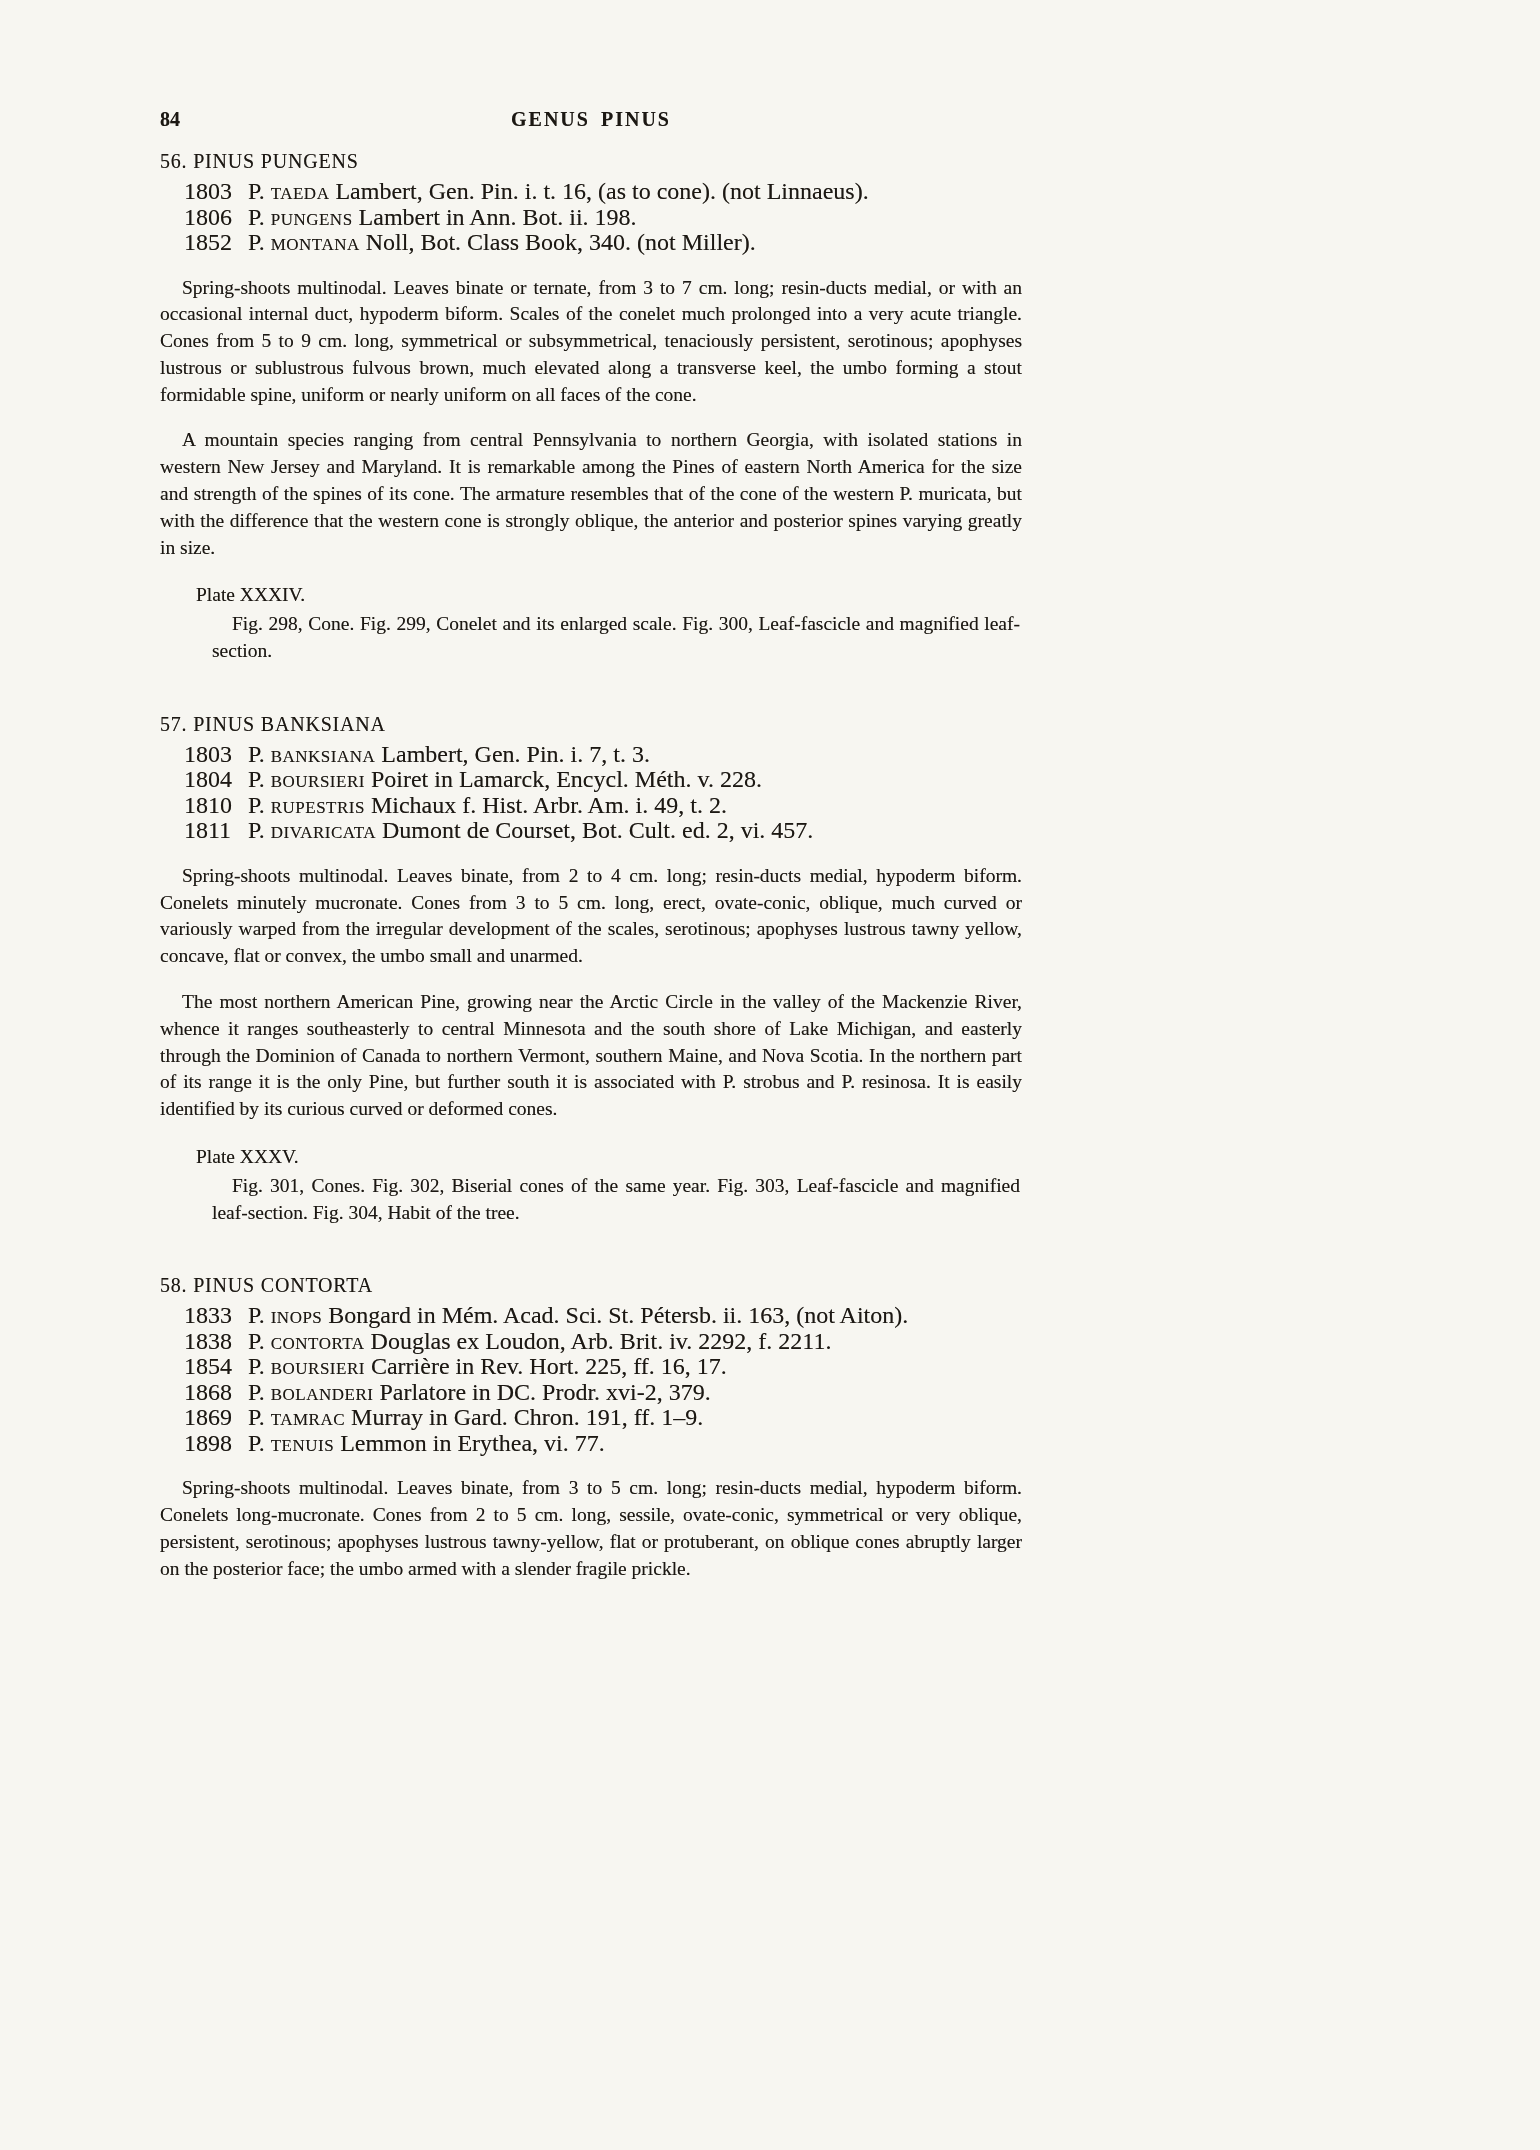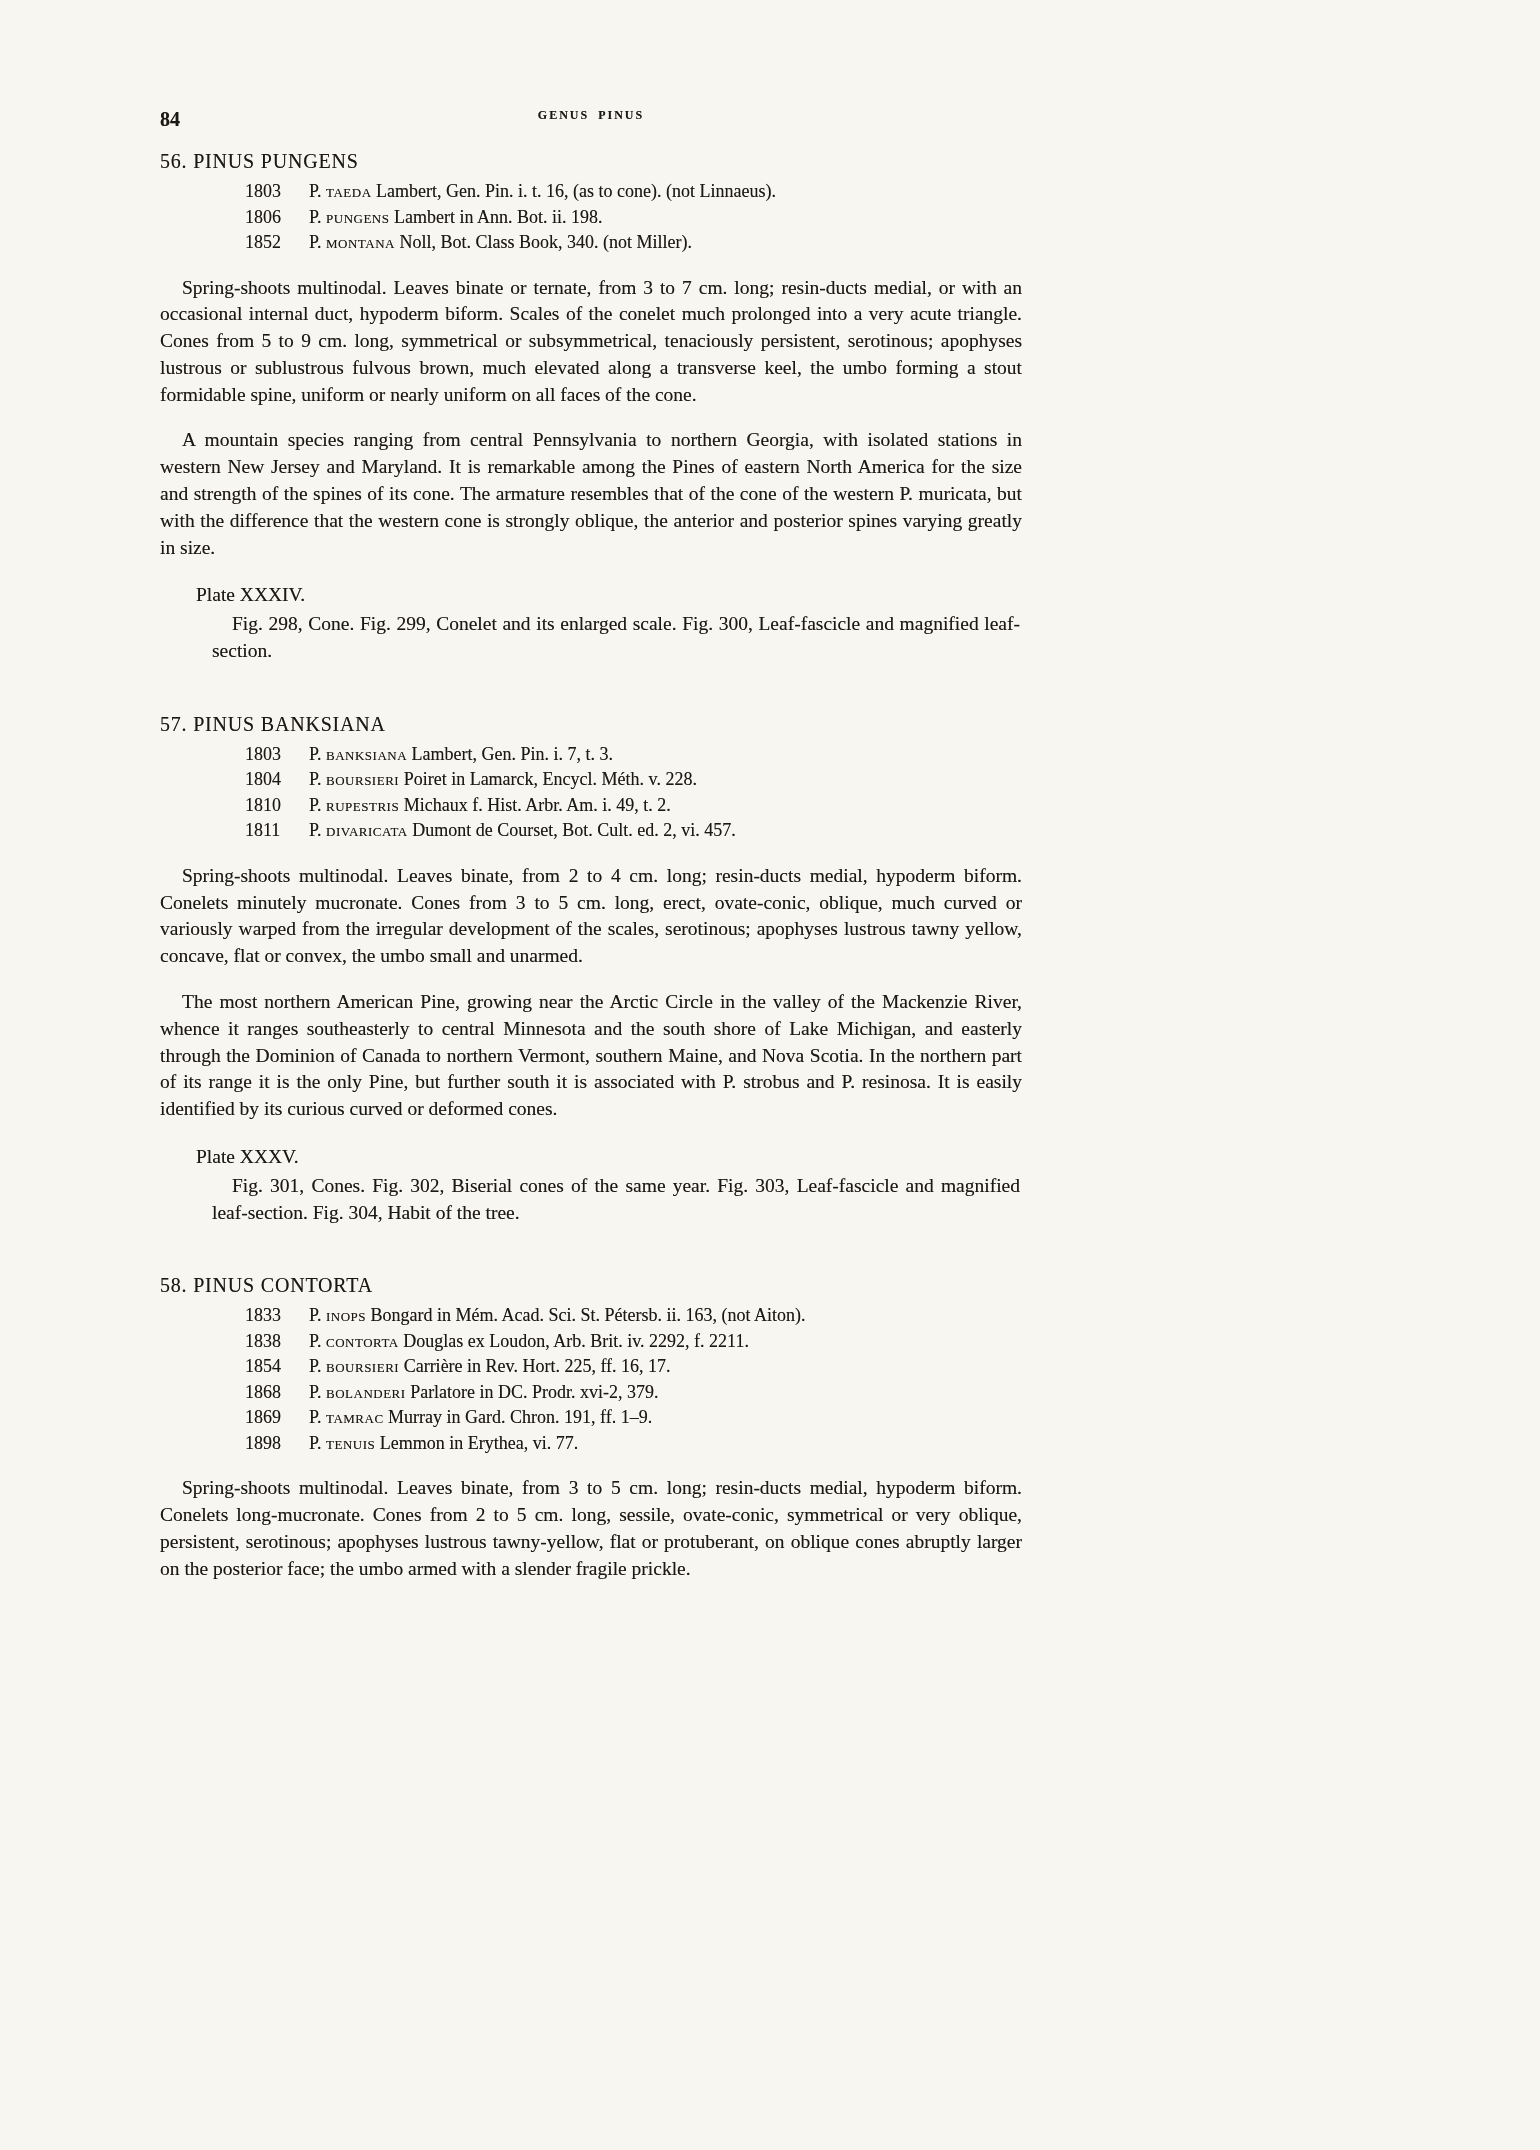--- a/index.html
+++ b/index.html
@@ -28,38 +28,38 @@
   }
   .page-num {
     position: absolute;
     left: 0;
     top: 0;
     font-size: 20px;
     font-weight: 700;
   }
   .running-title {
     text-align: center;
-    font-size: 12px;
+    font-size: 20px;
     font-weight: 700;
     letter-spacing: 2px;
     word-spacing: 4px;
   }
   .species { margin-top: 0; }
   .species + .species { margin-top: 48px; }
   .species-heading {
     font-size: 20px;
     font-weight: 400;
     letter-spacing: 0.8px;
     margin: 0 0 6px 0;
   }
   ul.synonymy {
     list-style: none;
-    margin: 4px 0 0 85px;
+    margin: 4px 0 0 24px;
     padding: 0;
-    font-size: 18px;
+    font-size: 24px;
     line-height: 25.5px;
   }
   .syn { display: flex; }
   .syn .year {
     flex: 0 0 48px;
     margin-right: 16px;
   }
   .syn .syn-name { flex: 1; }
   .sc {
     font-variant: small-caps;

